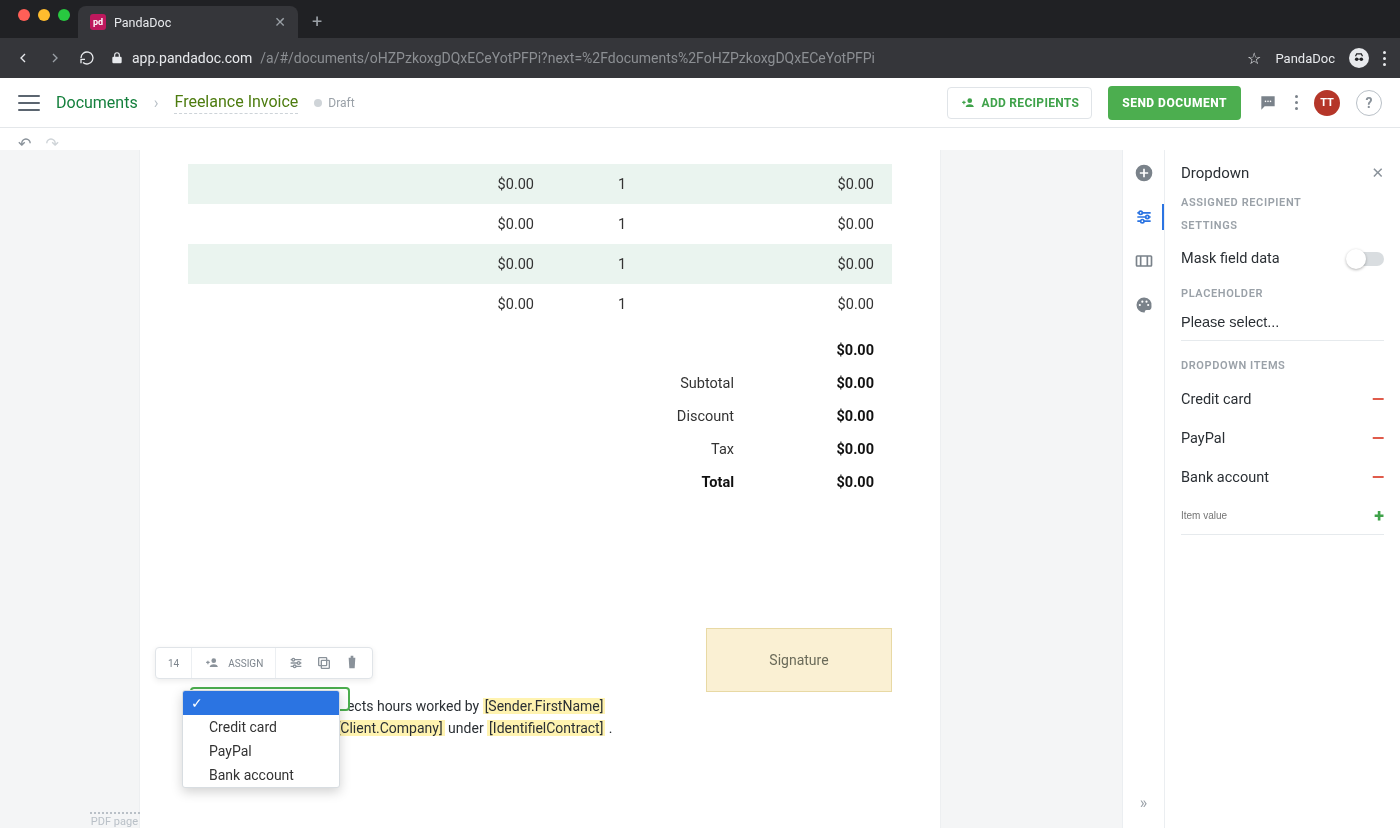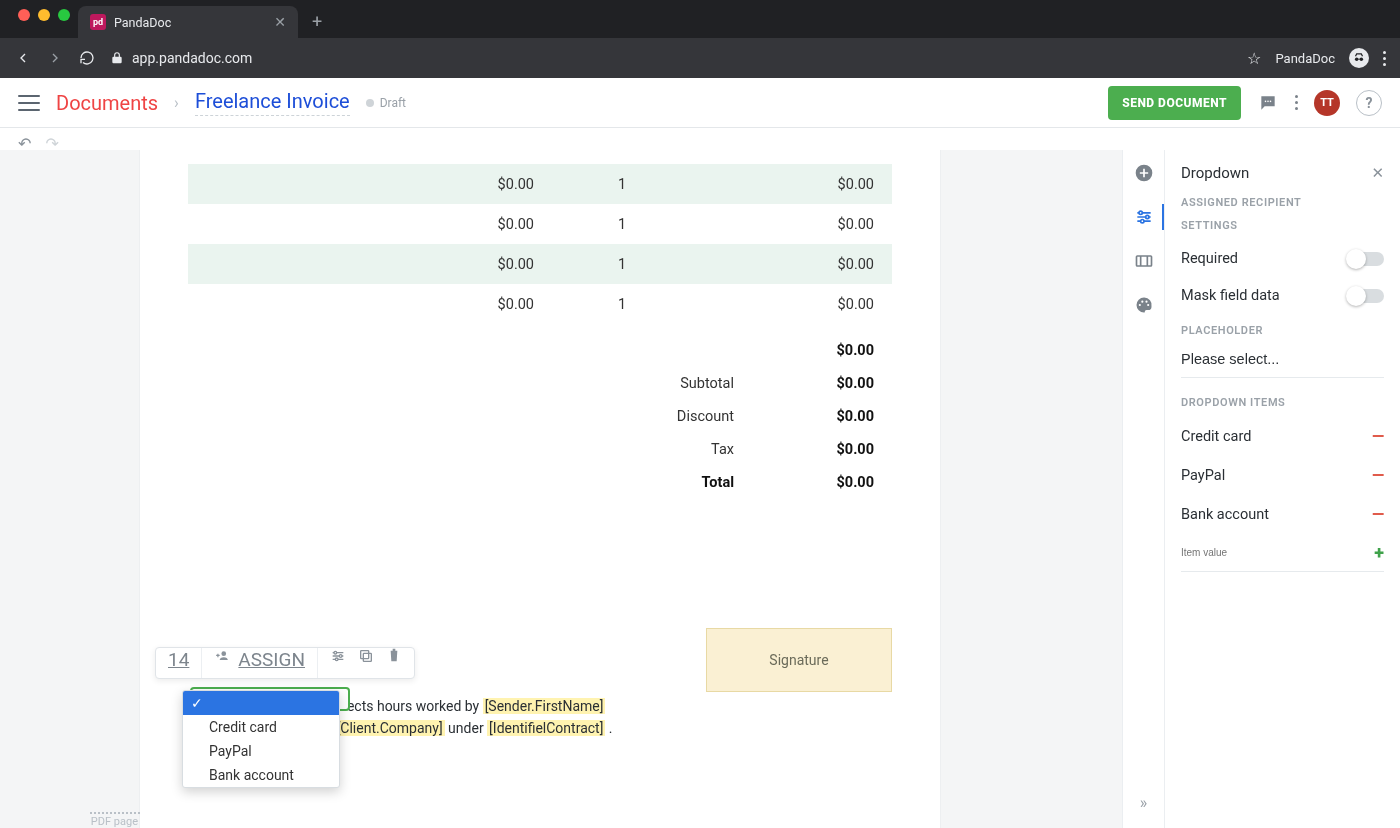--- a/index.html
+++ b/index.html
@@ -22,23 +22,23 @@
   .url-rest{color:#8c8f93;}
   .addr-right{margin-left:auto;display:flex;align-items:center;gap:14px;color:#e8eaed;font-size:13px;}
   .inc-badge{width:20px;height:20px;border-radius:50%;background:#e8eaed;display:flex;align-items:center;justify-content:center;}
   .dots3{display:flex;flex-direction:column;gap:3px;}
   .dots3 span{width:3px;height:3px;background:#e8eaed;border-radius:50%;}
 
   
   .app-header{height:50px;border-bottom:1px solid #e4e7ea;display:flex;align-items:center;padding:0 18px;gap:16px;background:#fff;}
   .hamburger{width:22px;height:16px;display:flex;flex-direction:column;justify-content:space-between;}
   .hamburger span{height:2px;background:#5b6570;border-radius:2px;}
-  .crumb{color:#ef4444;font-size:20px;}
+  .crumb{color:#15803d;font-size:16px;}
   .crumb-sep{color:#b9c0c7;}
-  .doc-title{font-size:20px;color:#1d4ed8;border-bottom:1px dashed #cdd3d8;padding-bottom:2px;}
+  .doc-title{font-size:16px;color:#4d7c0f;border-bottom:1px dashed #cdd3d8;padding-bottom:2px;}
   .status{font-size:12px;color:#9aa1a8;display:flex;align-items:center;gap:6px;}
   .status .bullet{width:8px;height:8px;border-radius:50%;background:#cfd4d8;}
   .app-header .spacer{flex:1;}
   .btn-outline{display:flex;align-items:center;gap:6px;border:1px solid #e0e4e8;border-radius:4px;padding:8px 12px;color:#3fa24a;font-size:12px;font-weight:700;letter-spacing:.3px;}
   .btn-primary{background:#4cae4f;color:#fff;border-radius:4px;padding:10px 14px;font-size:12px;font-weight:800;letter-spacing:.5px;}
   .header-ic{width:22px;height:22px;display:flex;align-items:center;justify-content:center;color:#7a828a;}
   .avatar{width:26px;height:26px;border-radius:50%;background:#b53629;color:#fff;font-size:11px;font-weight:700;display:flex;align-items:center;justify-content:center;}
   .help-ic{width:26px;height:26px;border:1.5px solid #b9c0c7;border-radius:50%;display:flex;align-items:center;justify-content:center;color:#8a929a;font-size:14px;font-weight:700;}
   .dots3v{display:flex;flex-direction:column;gap:3px;}
   .dots3v span{width:3px;height:3px;background:#7a828a;border-radius:50%;}
@@ -64,21 +64,21 @@
 
   .totals{margin-top:8px;}
   .totals .row{display:flex;justify-content:flex-end;gap:60px;padding:8px 18px 8px 0;font-size:14.5px;}
   .totals .row.first{padding-top:10px;}
   .totals .row .lbl{width:110px;text-align:right;color:#333;}
   .totals .row .lbl.strong,.totals .row .val.strong{font-weight:700;color:#111;}
   .totals .row .val{width:80px;text-align:right;font-weight:600;}
 
   
   .field-toolbar{position:absolute;left:155px;top:497px;background:#fff;border:1px solid #e0e4e8;border-radius:4px;display:flex;align-items:center;height:32px;box-shadow:0 2px 6px rgba(0,0,0,.08);}
-  .field-toolbar .seg{padding:0 12px;display:flex;align-items:flex-start;gap:8px;height:100%;border-right:1px solid #eceff2;color:#7d858d;font-size:19px;text-decoration:underline;}
+  .field-toolbar .seg{padding:0 12px;display:flex;align-items:center;gap:8px;height:100%;border-right:1px solid #eceff2;color:#7d858d;font-size:10px;}
   .field-toolbar .seg:last-child{border-right:none;}
   .field-toolbar .ic{width:16px;height:16px;display:flex;align-items:center;justify-content:center;color:#8a929a;}
 
   
   .dd-stub{position:absolute;left:190px;top:537px;width:160px;height:24px;border:2px solid #4cae4f;border-radius:4px;background:#fff;}
   .dd-menu{position:absolute;left:182px;top:540px;width:158px;background:#fff;border:1px solid #d8dde1;border-radius:3px;box-shadow:0 4px 12px rgba(0,0,0,.18);font-size:14px;overflow:hidden;}
   .dd-menu .item{padding:4px 12px 4px 26px;position:relative;color:#333;}
   .dd-menu .item.sel{background:#2b74e2;color:#fff;}
   .dd-menu .item.sel::before{content:"✓";position:absolute;left:8px;}
 
@@ -152,20 +152,21 @@
           <path d="M3 20v-6h6"></path>
         </svg>
       </div>
     <div class="addr">
       <span>
           <svg width="14" height="14" viewBox="0 0 24 24" fill="#e8eaed">
             <path d="M12 2a5 5 0 0 0-5 5v3H6a2 2 0 0 0-2 2v7a2 2 0 0 0 2 2h12a2 2 0 0 0 2-2v-7a2 2 0 0 0-2-2h-1V7a5 5 0 0 0-5-5zm-3 5a3 3 0 1 1 6 0v3H9V7z"></path>
           </svg>
         </span>
       <span class="url-host">app.pandadoc.com</span>
+        <span class="url-rest">/a/#/documents/oHZPzkoxgDQxECeYotPFPi?next=%2Fdocuments%2FoHZPzkoxgDQxECeYotPFPi</span>
     </div>
     <div class="addr-right">
       <span style="color:#e8eaed;font-size:16px;">☆</span>
       <span>PandaDoc</span>
       <div class="inc-badge">
           <svg width="14" height="14" viewBox="0 0 24 24" fill="#202124">
             <circle cx="8" cy="14" r="3"></circle>
             <circle cx="16" cy="14" r="3"></circle>
             <path d="M11 14h2" stroke="#202124" stroke-width="2"></path>
             <path d="M6 9l2-4h8l2 4" fill="none" stroke="#202124" stroke-width="2"></path>
@@ -187,20 +188,30 @@
       <span></span>
     </div>
   <span class="crumb">Documents</span>
   <span class="crumb-sep">›</span>
   <span class="doc-title">Freelance Invoice</span>
   <span class="status">
       <span class="bullet"></span>
       <span>Draft</span>
     </span>
   <div class="spacer"></div>
+  <div class="btn-outline">
+    <span>
+        <svg width="16" height="14" viewBox="0 0 24 24" fill="#3fa24a">
+          <circle cx="15" cy="8" r="4"></circle>
+          <path d="M15 14c-4 0-7 2-7 5h14c0-3-3-5-7-5z"></path>
+          <path d="M5 8v6M2 11h6" stroke="#3fa24a" stroke-width="2"></path>
+        </svg>
+      </span>
+    <span>ADD RECIPIENTS</span>
+  </div>
   <div class="btn-primary">SEND DOCUMENT</div>
   <div class="header-ic">
       <svg width="20" height="20" viewBox="0 0 24 24" fill="#7a828a">
         <path d="M4 4h16v12H8l-4 4V4z"></path>
         <circle cx="9" cy="10" r="1" fill="#fff"></circle>
         <circle cx="12" cy="10" r="1" fill="#fff"></circle>
         <circle cx="15" cy="10" r="1" fill="#fff"></circle>
       </svg>
     </div>
   <div class="dots3v">
@@ -378,26 +389,20 @@
   <div class="panel">
     <div class="panel-head">
       <span>Dropdown</span>
       <span class="x">✕</span>
     </div>
 
     <div class="section-label">ASSIGNED RECIPIENT</div>
 
     <div class="section-label">SETTINGS</div>
     <div class="setting-row">
-      <span>Required</span>
-      <div class="toggle">
-          <div class="knob"></div>
-        </div>
-    </div>
-    <div class="setting-row">
       <span>Mask field data</span>
       <div class="toggle">
           <div class="knob"></div>
         </div>
     </div>
 
     <div class="section-label">PLACEHOLDER</div>
     <input class="ph-input" value="Please select..." style="">
 
     <div class="section-label" style="margin-top:18px;">DROPDOWN ITEMS</div>

